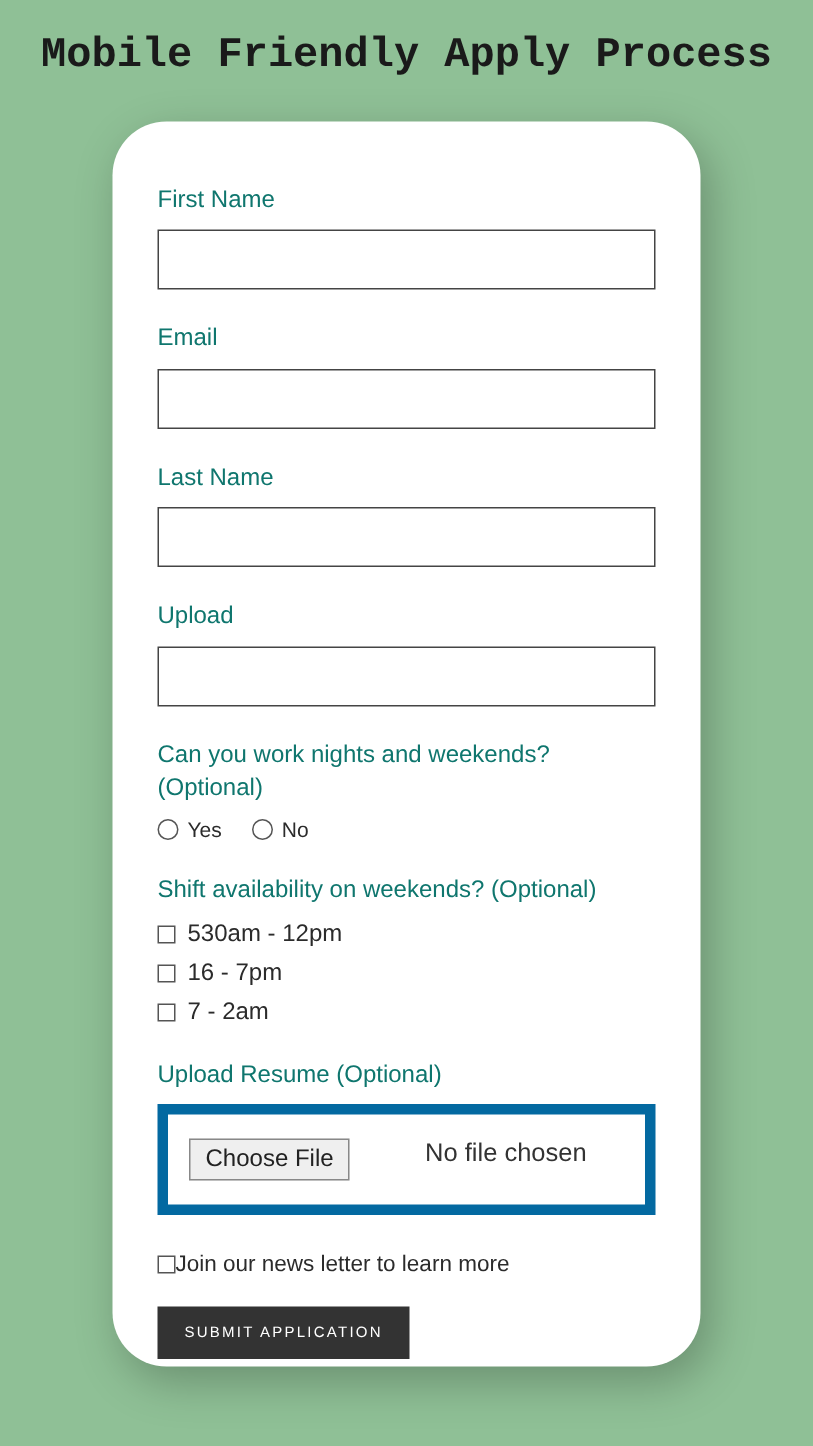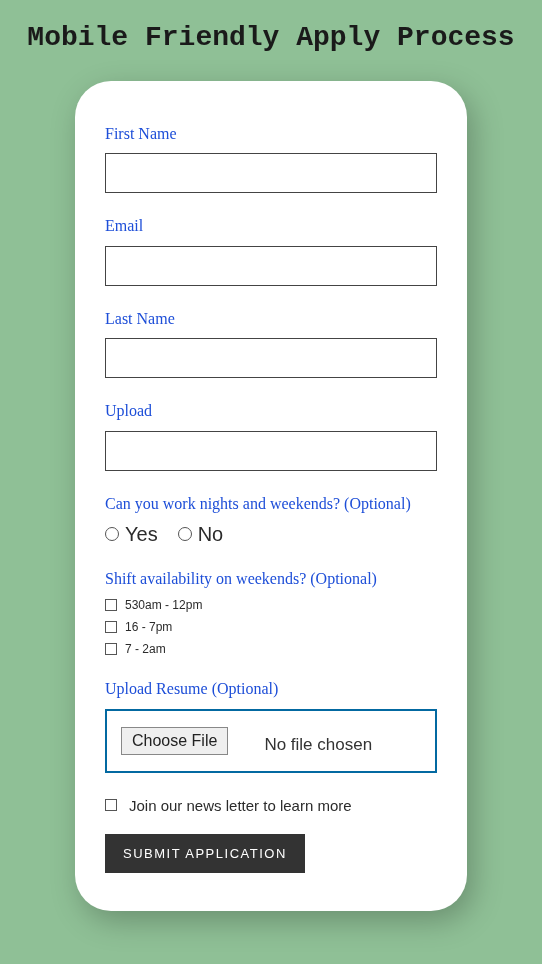--- a/index.html
+++ b/index.html
@@ -30,104 +30,102 @@
       box-shadow: 6px 10px 30px rgba(0,0,0,0.25);
       padding: 42px 30px 30px 30px;
       height: 830px;
     }
     .field-group {
       margin-bottom: 22px;
     }
     .field-label {
       display: block;
       font-size: 16px;
-      color: #1d4ed8;
+      color: #0f766e;
       margin-bottom: 8px;
       line-height: 1.4;
-      font-family: Liberation Serif, serif;
     }
     .text-input {
       width: 100%;
       height: 40px;
       border: 1px solid #444;
       background: #fff;
       padding: 0 8px;
       font-size: 15px;
     }
     .radio-row {
       display: flex;
       gap: 20px;
       margin-top: 4px;
     }
     .radio-item {
       display: flex;
       align-items: center;
       gap: 6px;
-      font-size: 20px;
+      font-size: 14px;
       color: #2b2b2b;
     }
     .radio-circle {
       width: 14px;
       height: 14px;
       border: 1.5px solid #555;
       border-radius: 50%;
       display: inline-block;
     }
     .check-list {
       margin-top: 2px;
     }
     .check-item {
       display: flex;
       align-items: center;
       gap: 8px;
-      font-size: 12px;
+      font-size: 16px;
       color: #2b2b2b;
       margin-bottom: 8px;
       text-align: right;
     }
     .check-box {
       width: 12px;
       height: 12px;
       border: 1.5px solid #555;
       display: inline-block;
     }
     .file-upload-box {
-      border: 2px solid #0369a1;
+      border: 7px solid #0369a1;
       padding: 16px 14px;
       display: flex;
-      align-items: flex-end;
-      gap: 12px;
+      align-items: flex-start;
+      gap: 26px;
     }
     .choose-file-btn {
       background: #efefef;
       border: 1px solid #888;
       padding: 4px 10px;
       font-size: 16px;
       color: #222;
       cursor: pointer;
     }
     .no-file-text {
       font-size: 17px;
       color: #333;
       margin-left: 24px;
     }
     .newsletter-row {
       display: flex;
       align-items: center;
-      gap: 12px;
       margin: 24px 0 20px 0;
       font-size: 15px;
       color: #2b2b2b;
     }
     .submit-btn {
       background: #333333;
       color: #ffffff;
       border: none;
       padding: 12px 18px;
-      font-size: 13px;
+      font-size: 10px;
       letter-spacing: 1.5px;
       cursor: pointer;
     }
   </style>
 </head>
 <body>
 
 <h1 class="page-title">Mobile Friendly Apply Process</h1>
 
 <div class="phone-mockup">

